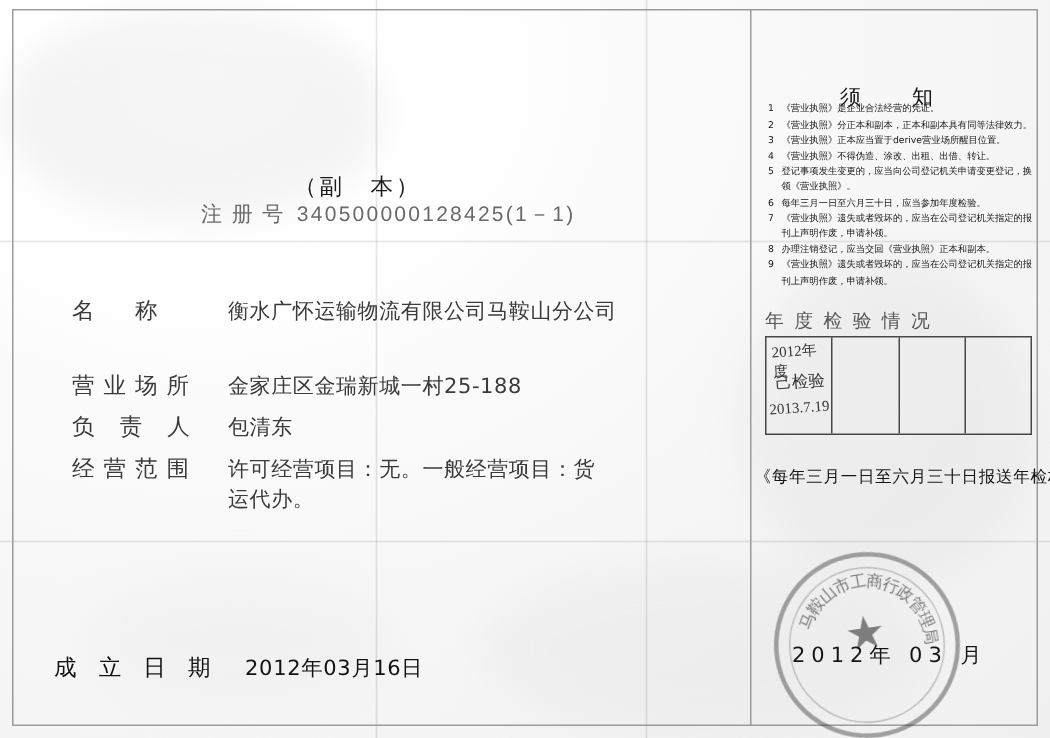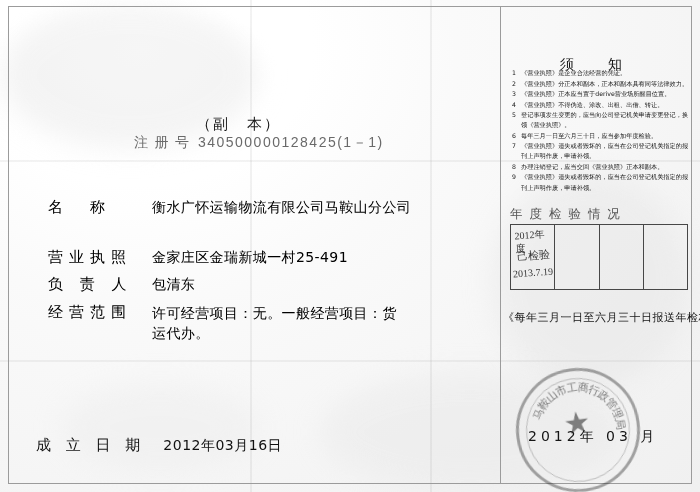--- a/index.html
+++ b/index.html
@@ -77,21 +77,21 @@
     font-family: "Liberation Sans", sans-serif;
     letter-spacing: 1.5px;
     margin-left: 8px;
     font-size: 14px;
   }
 
   .field {
     position: absolute;
     font-family: "DejaVu Sans", sans-serif;
     font-size: 15px;
-    color: #000000;
+    color: #b91c1c;
     white-space: nowrap;
   }
   .field .lbl {
     display: inline-block;
     width: 92px;
     letter-spacing: 6px;
   }
   .field .val {
     display: inline-block;
     margin-left: 12px;
@@ -287,21 +287,21 @@
   <div class="subtitle">（副　本）</div>
 
   <div class="regline">
     <span>注 册 号</span><span class="num">340500000128425(1－1)</span>
   </div>
 
   <div class="field f1">
     <span class="lbl">名　称</span><span class="val">衡水广怀运输物流有限公司马鞍山分公司</span>
   </div>
   <div class="field f2">
-    <span class="lbl">营业执照</span><span class="val">金家庄区金瑞新城一村25-491</span>
+    <span class="lbl">营业场所</span><span class="val">金家庄区金瑞新城一村25-188</span>
   </div>
   <div class="field f4 multi">
     <span class="lbl">经营范围</span><span class="val">许可经营项目：无。一般经营项目：货运代办。</span>
   </div>
   <div class="field f3">
     <span class="lbl">负 责 人</span><span class="val">包清东</span>
   </div>
 
   <div class="founddate">
     <span class="lbl">成 立 日 期</span><span class="val">2012年03月16日</span>

